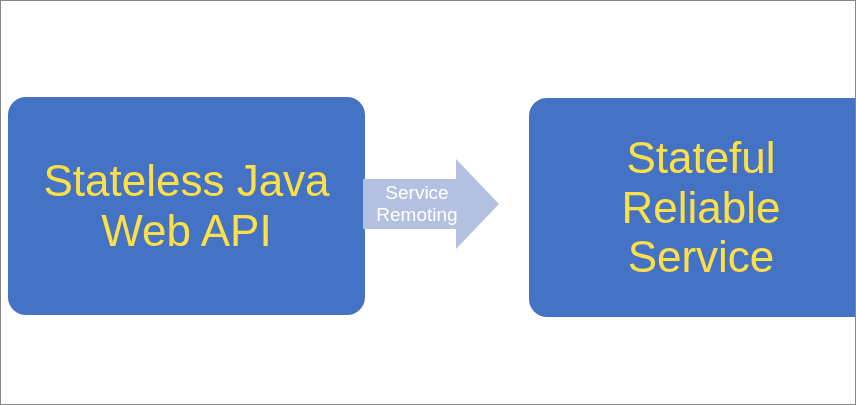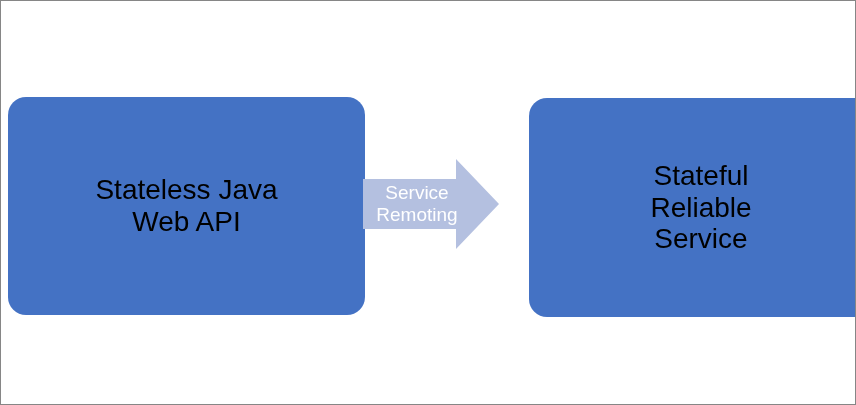--- a/index.html
+++ b/index.html
@@ -25,22 +25,22 @@
     position: absolute;
     box-sizing: border-box;
     border-radius: 18px;
     background: #4472C4;
     display: flex;
     align-items: center;
     justify-content: center;
     text-align: center;
   }
   .node-label {
-    color: #000000;
-    font-size: 28px;
+    color: #fde047;
+    font-size: 44px;
     line-height: 1.13;
     font-weight: 400;
     letter-spacing: 0px;
     white-space: pre-line;
     padding: 0 10px;
   }
 
   #node-stateless {
     left: 7px;
     top: 96px;

